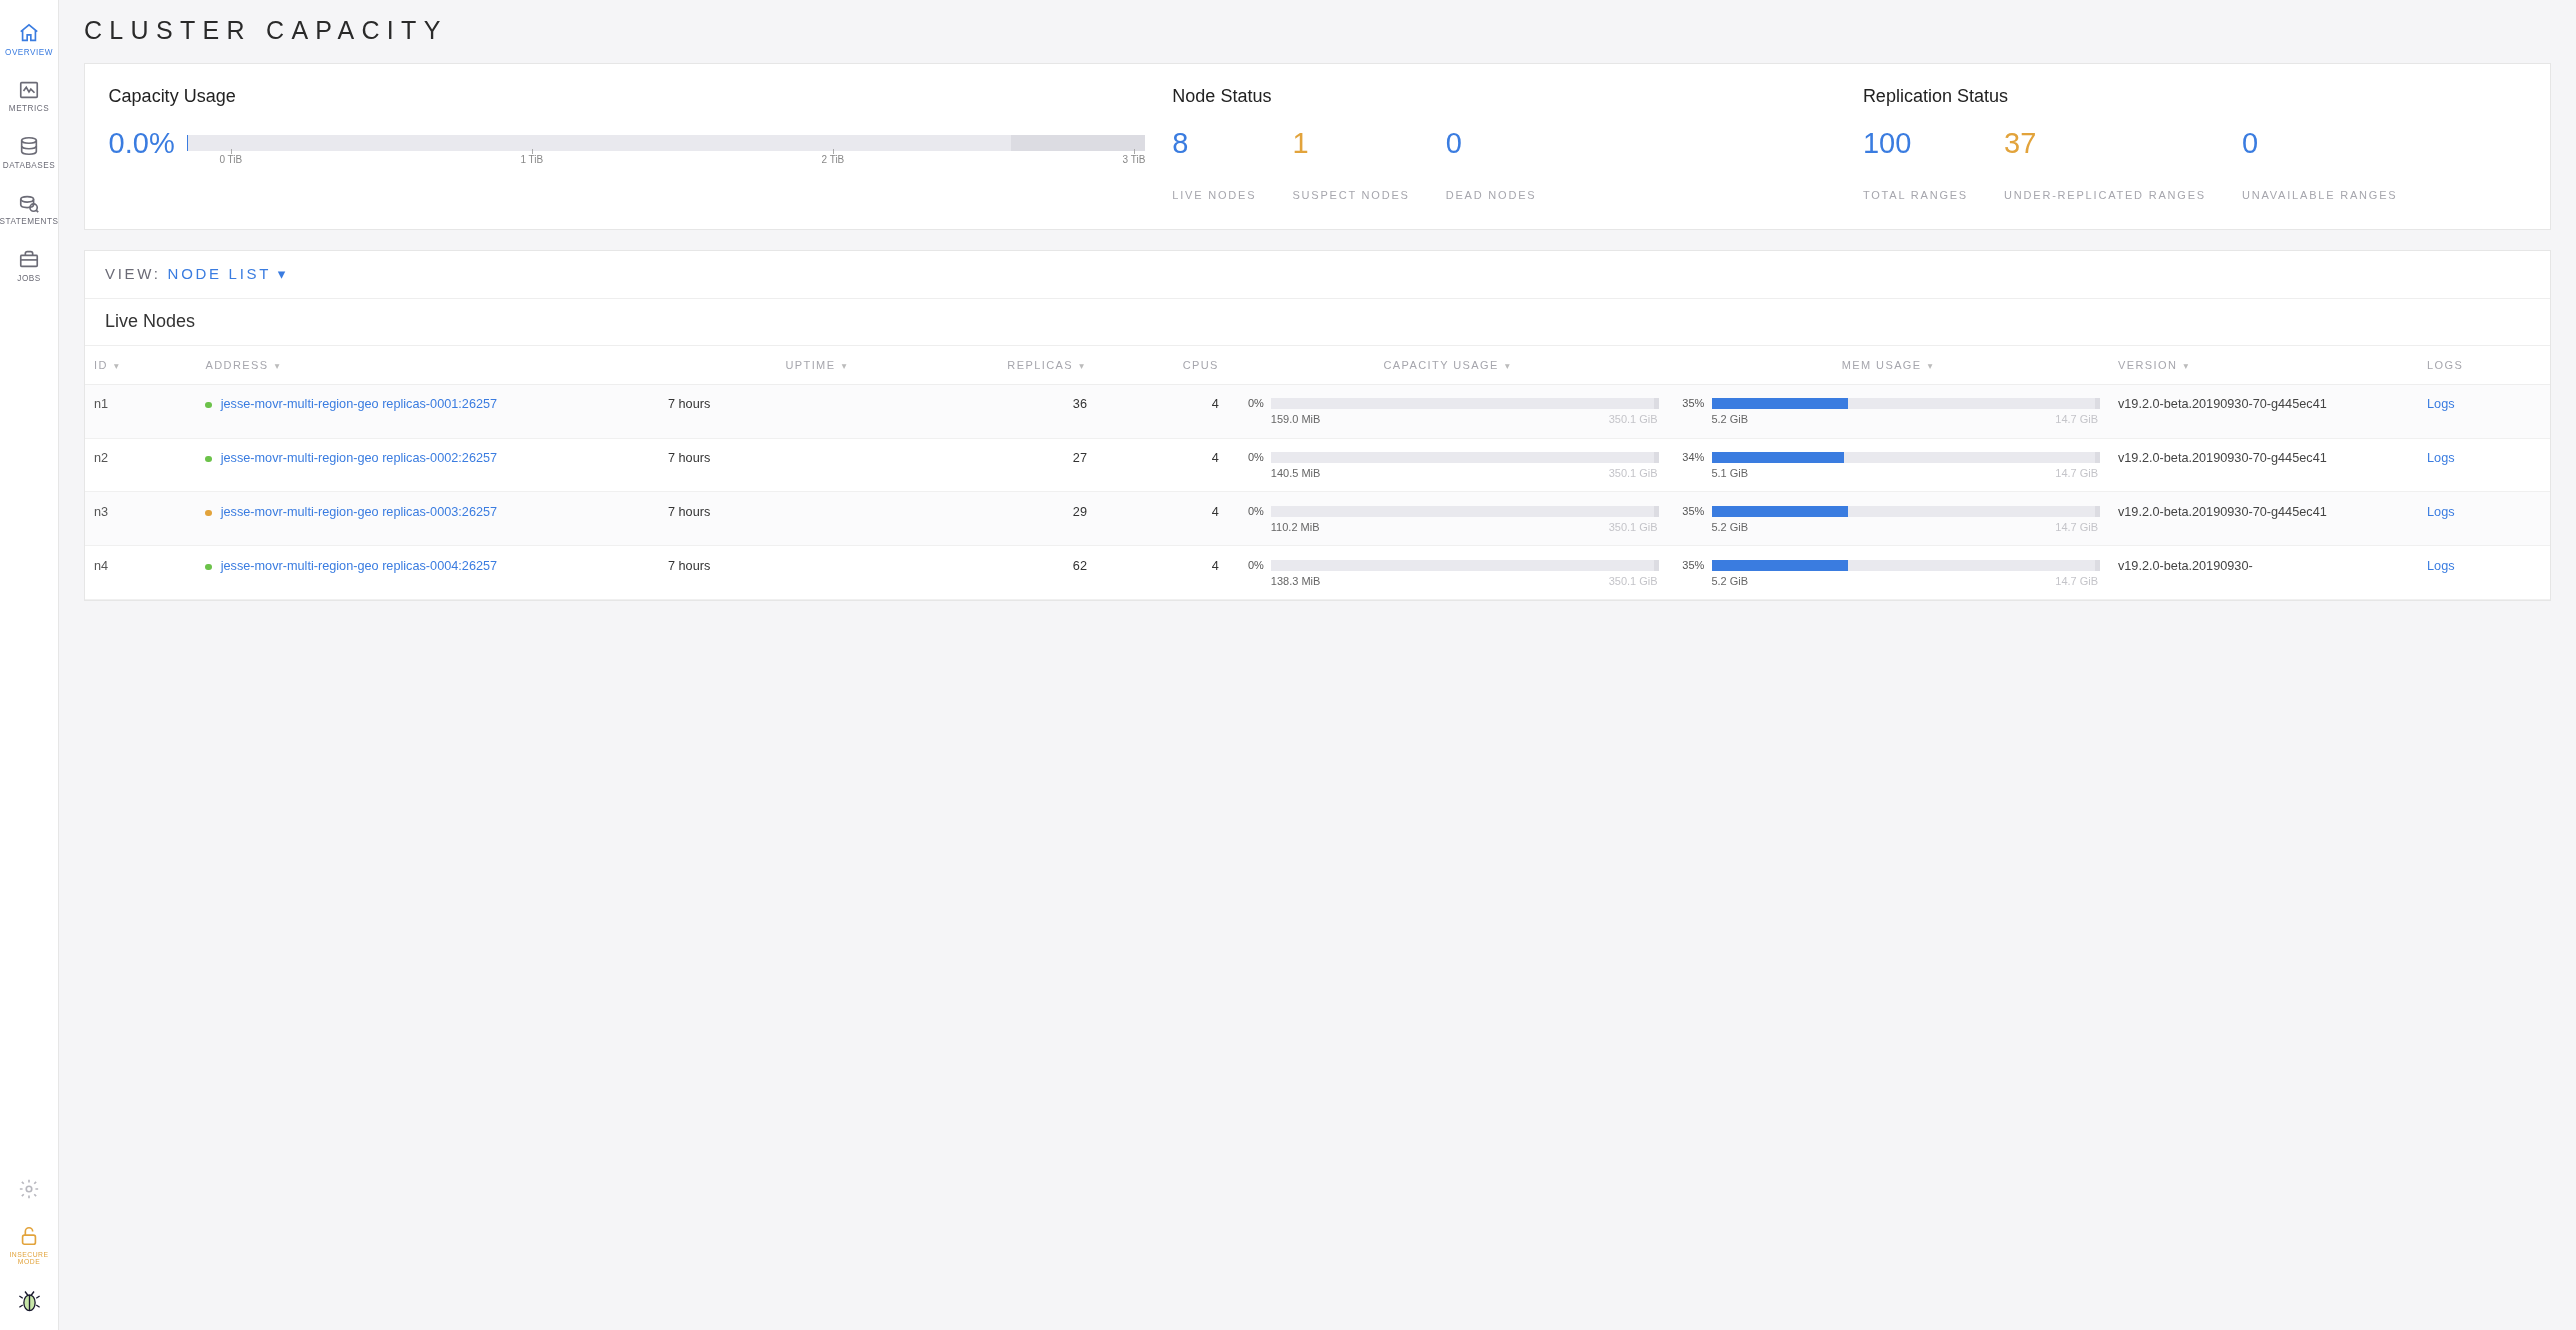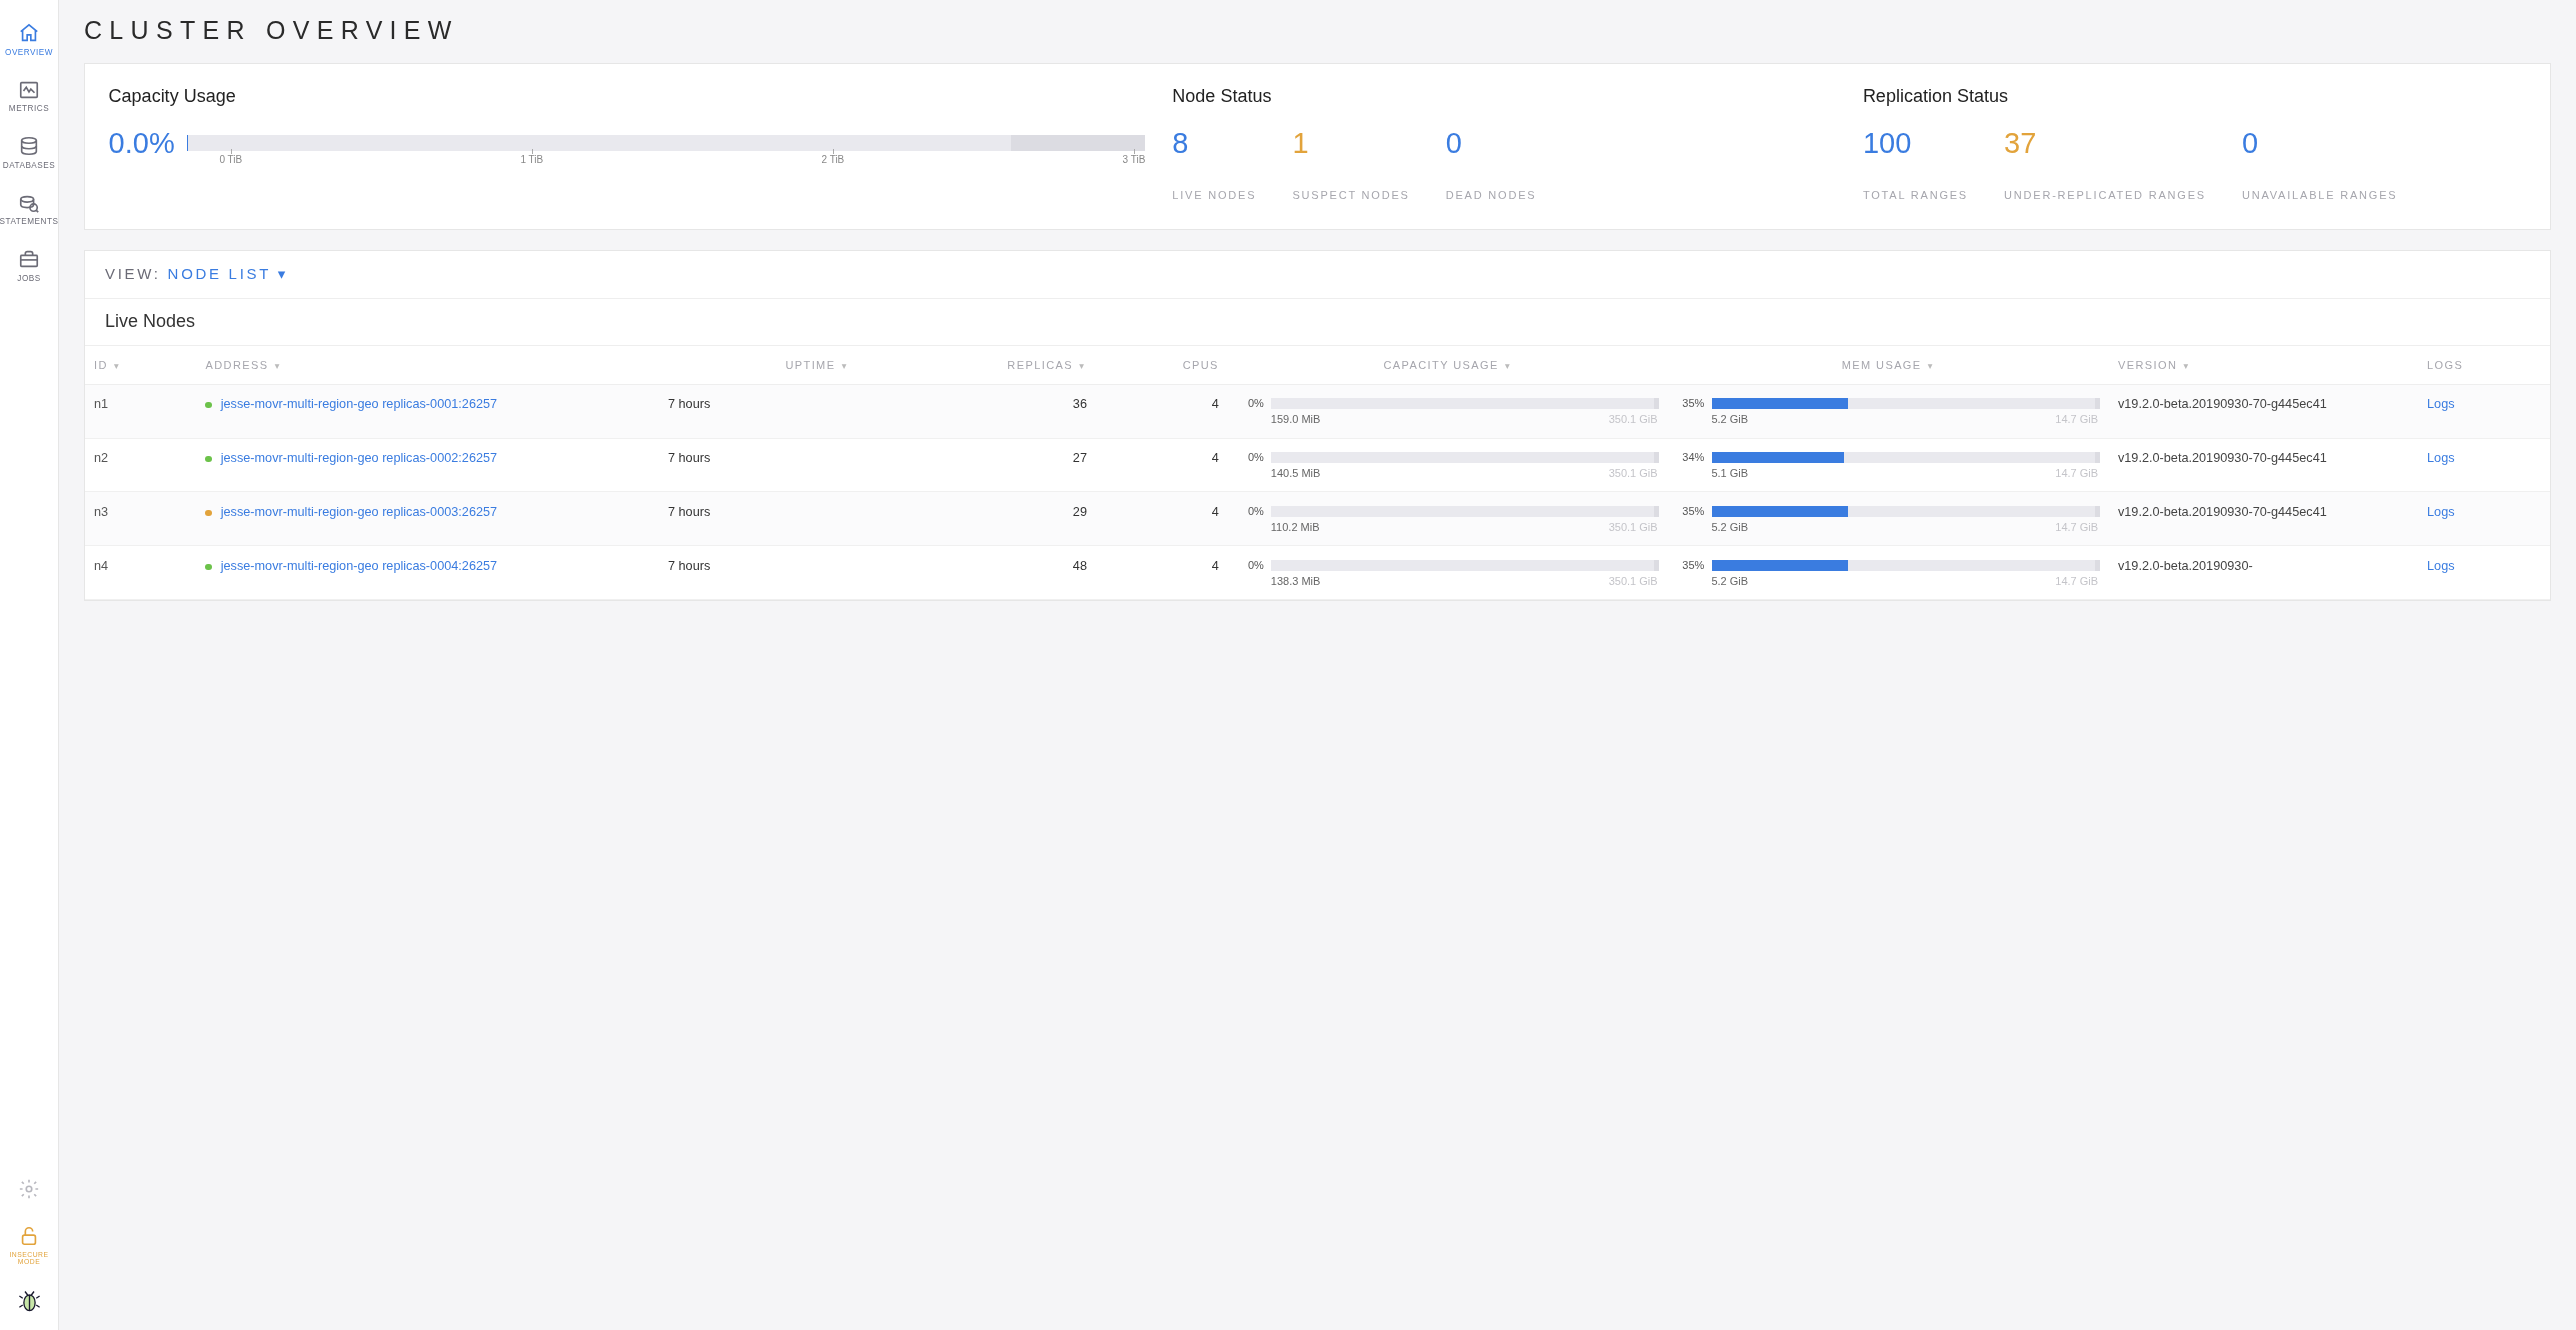--- a/index.html
+++ b/index.html
@@ -224,21 +224,21 @@
         <svg viewBox="0 0 24 24" fill="none" stroke="#1a1a2e" stroke-width="1.2">
             <ellipse cx="12" cy="14" rx="5" ry="7" fill="#c8e6a8"></ellipse>
             <path d="M12 7v14M8 4l3 4M16 4l-3 4M6 10l-3-2M18 10l3-2M6 16l-3 2M18 16l3 2"></path>
           </svg>
       </span>
     </div>
   </div>
 </div>
 
 <div class="main">
-  <h1 class="page-title">CLUSTER OVERVIEW</h1>
+  <h1 class="page-title">CLUSTER CAPACITY</h1>
 
   <div class="summary-card">
 
     <div class="summary-section">
       <h3>Capacity Usage</h3>
       <div class="cap-row">
         <div class="cap-pct">0.0%</div>
         <div class="cap-bar-wrap">
           <div class="cap-bar">
             <div class="cap-bar-used" style="width:0.04%"></div>
@@ -429,21 +429,21 @@
     <td class="version-cell">v19.2.0-beta.20190930-70-g445ec41</td>
     <td><span class="logs-link">Logs</span></td>
   </tr>
           <tr>
     <td class="id-cell">n4</td>
     <td class="addr-cell">
       <span class="status-dot green"></span>
       <span class="addr-link">jesse-movr-multi-region-geo replicas-0004:26257</span>
     </td>
     <td>7 hours</td>
-    <td class="num-right">48</td>
+    <td class="num-right">62</td>
     <td class="num-right">4</td>
     <td class="usage-cell">
       <div class="usage-top">
         <div class="usage-pct">0%</div>
         <div class="usage-bar">
           <div class="usage-fill" style="width:0%"></div>
                   <div class="edge"></div>
         </div>
       </div>
       <div class="usage-bottom">

